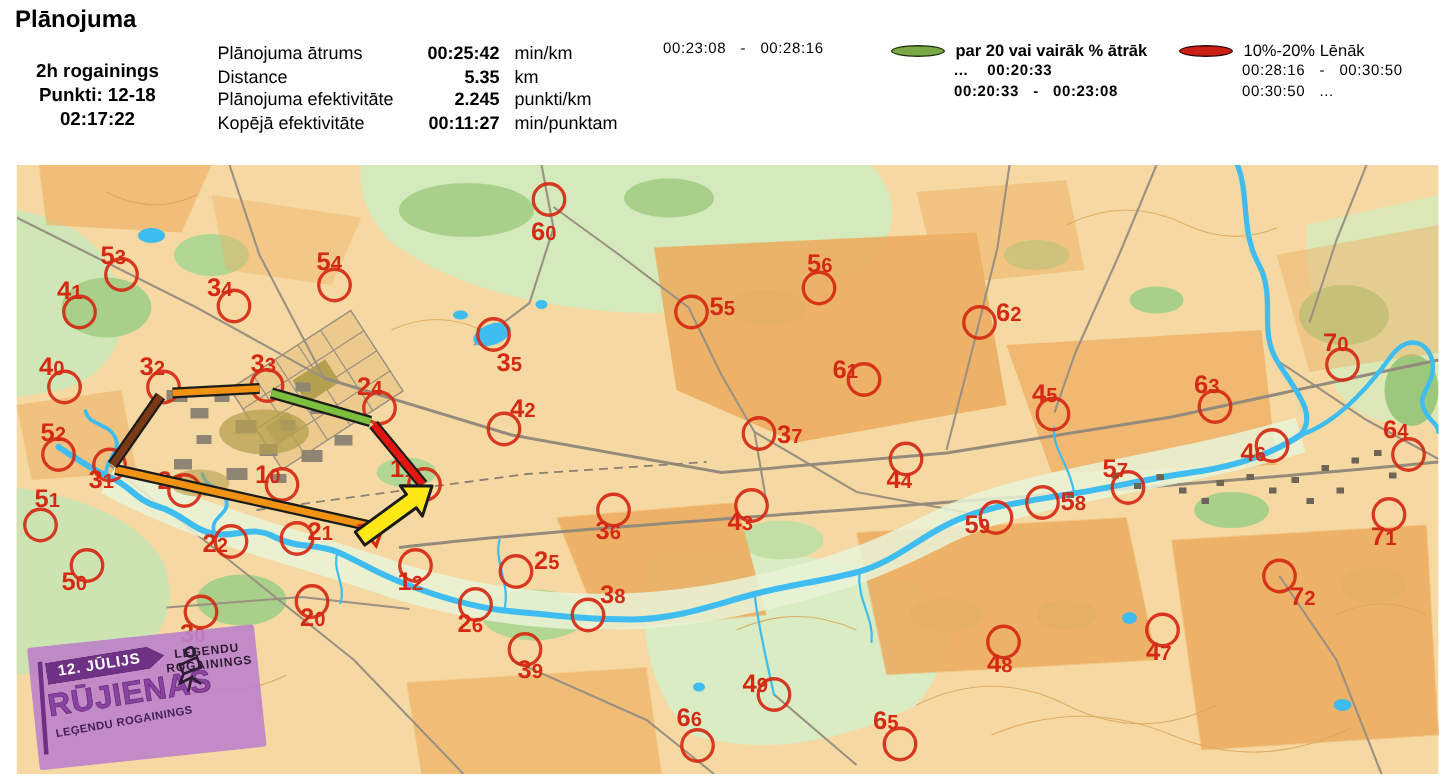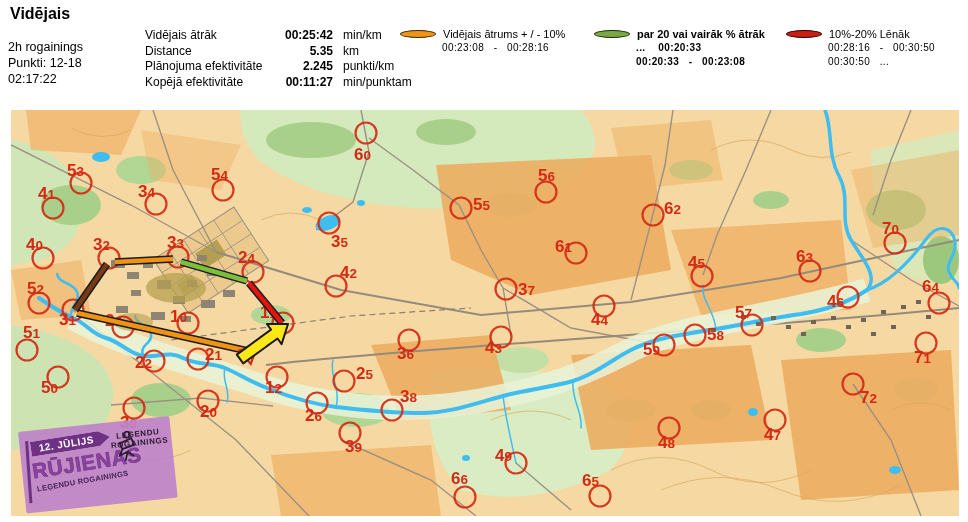--- a/index.html
+++ b/index.html
@@ -1,19 +1,19 @@
 <!DOCTYPE html>
 <html><head>
 <meta charset="utf-8">
 <style>
   html,body{margin:0;padding:0;background:#ffffff;}
   body{width:968px;height:522px;position:relative;overflow:hidden;
        font-family:"Liberation Sans",sans-serif;color:#000;}
   .title{position:absolute;left:10px;top:5px;font-size:16px;font-weight:bold;}
-  .info{position:absolute;left:8px;top:39px;font-size:12.5px;font-weight:normal;line-height:16px;white-space:pre;}
+  .info{position:absolute;left:24px;top:39px;font-size:12.5px;font-weight:bold;line-height:16px;white-space:pre;text-align:center;}
   .stats{position:absolute;left:145px;top:28px;font-size:12px;line-height:15.5px;}
   .stat-row{display:flex;}
   .stat-label{width:130px;}
   .stat-value{width:58px;text-align:right;font-weight:bold;}
   .stat-unit{margin-left:10px;}
   .legend-col{position:absolute;top:26px;font-size:11px;}
   #legend-col1{left:400px;}
   #legend-col2{left:594px;font-weight:bold;}
   #legend-col3{left:786px;}
   .leg-item{margin-bottom:3px;}
@@ -33,29 +33,29 @@
   .logo-title{position:absolute;left:10px;top:26px;font-size:21px;font-weight:bold;color:#8a43a0;
         letter-spacing:.5px;transform:rotate(-3deg);-webkit-text-stroke:.6px #6e3183;}
   .logo-sub{position:absolute;left:13px;top:51px;font-size:7.5px;font-weight:bold;color:#44205a;
         transform:rotate(-4deg);letter-spacing:.3px;white-space:nowrap;}
   .logo-badge{position:absolute;right:5px;top:10px;width:56px;text-align:center;color:#2d1b33;}
   .badge-text{font-size:8px;font-weight:bold;letter-spacing:.6px;line-height:9px;white-space:nowrap;}
 </style>
 </head>
 <body>
 
-<div class="title">Vidējais</div>
+<div class="title">Plānojuma</div>
 
 <div class="info"><span>2h rogainings</span>
 <span>Punkti: 12-18</span>
 <span>02:17:22</span></div>
 
 <div class="stats" id="stats">
     <div class="stat-row">
-      <span class="stat-label">Vidējais ātrāk</span>
+      <span class="stat-label">Plānojuma ātrums</span>
       <span class="stat-value">00:25:42</span>
       <span class="stat-unit">min/km</span>
     </div>
     <div class="stat-row">
       <span class="stat-label">Distance</span>
       <span class="stat-value">5.35</span>
       <span class="stat-unit">km</span>
     </div>
     <div class="stat-row">
       <span class="stat-label">Plānojuma efektivitāte</span>
@@ -64,24 +64,20 @@
     </div>
     <div class="stat-row">
       <span class="stat-label">Kopējā efektivitāte</span>
       <span class="stat-value">00:11:27</span>
       <span class="stat-unit">min/punktam</span>
     </div>
   </div>
 
 <div class="legend-col" id="legend-col1">
     <div class="leg-item">
-      <div class="leg-top">
-        <span class="leg-line" style="background: rgb(239, 148, 19); border-color: rgb(58, 42, 16);"></span>
-        <span>Vidējais ātrums + / - 10%</span>
-      </div>
       <div class="leg-range">00:23:08   -   00:28:16</div>
     </div>
   </div>
 <div class="legend-col" id="legend-col2">
     <div class="leg-item">
       <div class="leg-top">
         <span class="leg-line" style="background: rgb(121, 168, 69); border-color: rgb(30, 48, 8);"></span>
         <span>par 20 vai vairāk % ātrāk</span>
       </div>
       <div class="leg-range">...    00:20:33</div>

